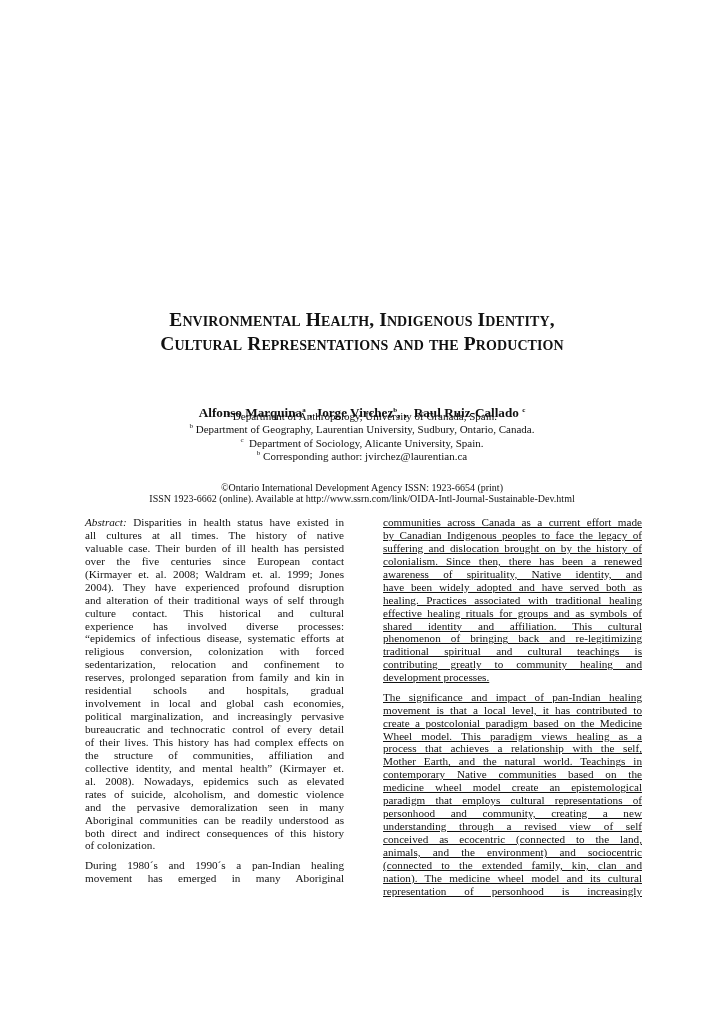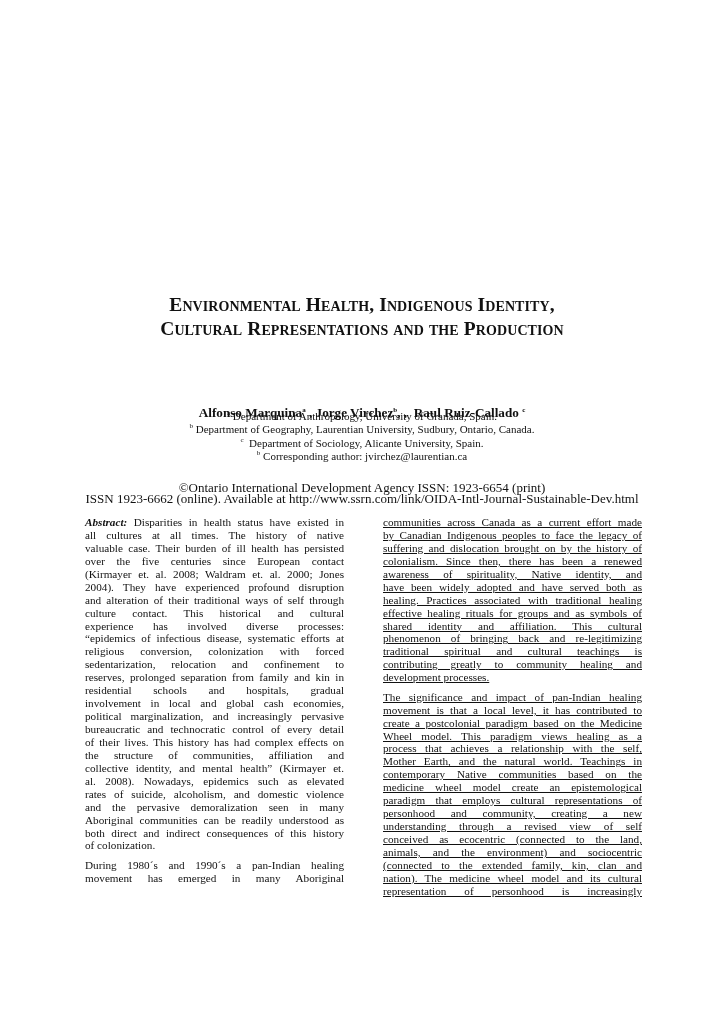--- a/index.html
+++ b/index.html
@@ -18,21 +18,21 @@
   .page {
     position: absolute;
     left: 0; top: 0;
     width: 724px;
     height: 1024px;
   }
   .title {
     position: absolute;
     left: 60px;
     width: 604px;
-    top: 293px;
+    top: 308px;
     text-align: center;
     font-weight: bold;
     font-variant: small-caps;
     font-size: 19.5px;
     line-height: 24px;
     letter-spacing: 0.1px;
     margin: 0;
   }
   .title span { display: block; white-space: nowrap; }
   .authors {
@@ -60,21 +60,21 @@
     font-size: 11px;
     line-height: 13.3px;
   }
   .aff { display: block; white-space: nowrap; }
   .journal {
     position: absolute;
     left: 60px;
     width: 604px;
     top: 483px;
     text-align: center;
-    font-size: 13px;
+    font-size: 10px;
     line-height: 10.5px;
   }
   .journal span { display: block; white-space: nowrap; }
   .col {
     position: absolute;
     top: 516px;
     width: 259px;
     font-size: 11.2px;
     line-height: 12.95px;
     text-align: justify;
@@ -89,21 +89,21 @@
     display: block;
     text-align: justify;
     text-align-last: justify;
     white-space: nowrap;
     height: 12.95px;
   }
   .col .line.last {
     text-align-last: left;
   }
   .abstract-label {
-    font-weight: bold;
+    font-weight: normal;
     font-style: italic;
   }
 </style>
 </head>
 <body>
 
 <div class="page">
 
   <h1 class="title">
     <span>Environmental Health, Indigenous Identity,</span>
@@ -125,21 +125,21 @@
     <span>©Ontario International Development Agency ISSN: 1923-6654 (print)</span>
     <span>ISSN 1923-6662 (online). Available at http://www.ssrn.com/link/OIDA-Intl-Journal-Sustainable-Dev.html</span>
   </div>
 
   <div class="col left">
     <p id="abstract-para">
         <span class="line"><span class="abstract-label">Abstract:</span><span> Disparities in health status have existed in</span></span>
         <span class="line">all cultures at all times. The history of native</span>
         <span class="line">valuable case. Their burden of ill health has persisted</span>
         <span class="line">over the five centuries since European contact</span>
-        <span class="line">(Kirmayer et. al. 2008; Waldram et. al. 2000; Jones</span>
+        <span class="line">(Kirmayer et. al. 2008; Waldram et. al. 1999; Jones</span>
         <span class="line">2004). They have experienced profound disruption</span>
         <span class="line">and alteration of their traditional ways of self through</span>
         <span class="line">culture contact. This historical and cultural</span>
         <span class="line">experience has involved diverse processes:</span>
         <span class="line">“epidemics of infectious disease, systematic efforts at</span>
         <span class="line">religious conversion, colonization with forced</span>
         <span class="line">sedentarization, relocation and confinement to</span>
         <span class="line">reserves, prolonged separation from family and kin in</span>
         <span class="line">residential schools and hospitals, gradual</span>
         <span class="line">involvement in local and global cash economies,</span>

